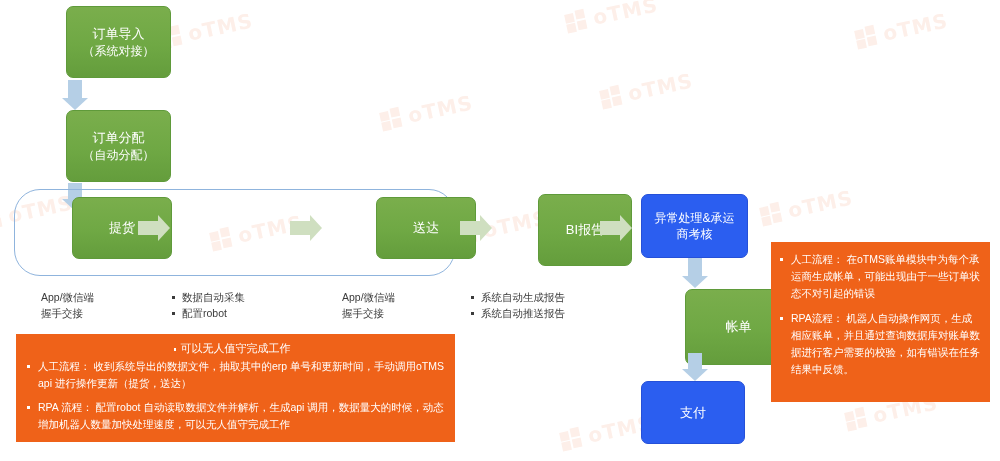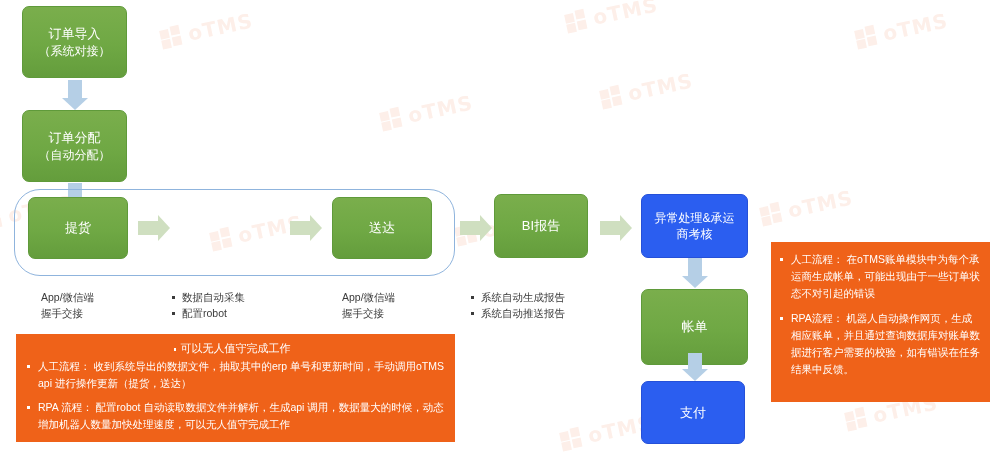--- a/index.html
+++ b/index.html
@@ -44,20 +44,21 @@
     display:flex;align-items:center;justify-content:center;
     text-align:center;
     color:#ffffff;
     line-height:1.35;
     box-sizing:border-box;
     padding:4px 6px;
   }
   .node.green{
     background:linear-gradient(180deg,#7aae4c 0%,#6fa844 55%,#649d3c 100%);
     border:1px solid #5f9a3a;
+    margin-left:44px;
   }
   .node.blue{
     background:#2b5ef0;
     border:1px solid #2550d8;
   }
   .node .label{font-size:13px;}
   .node .label.small{font-size:12px;}
 
   
   .arr{position:absolute;}
@@ -265,21 +266,21 @@
 
   <div class="node green" style="left:332px;top:197px;width:100px;height:62px;">
     <div class="label">送达</div>
   </div>
 
   <div class="arr right" style="left:460px;top:212px;width:32px;height:32px;">
     <div class="shaft" style="width:20px;"></div>
     <div class="head" style="left:20px;"></div>
   </div>
 
-  <div class="node green" style="left:494px;top:194px;width:94px;height:64px;">
+  <div class="node green" style="left:494px;top:194px;width:94px;height:72px;">
     <div class="label">BI报告</div>
   </div>
 
   <div class="arr right" style="left:600px;top:212px;width:32px;height:32px;">
     <div class="shaft" style="width:20px;"></div>
     <div class="head" style="left:20px;"></div>
   </div>
 
   <div class="node blue" style="left:641px;top:194px;width:107px;height:64px;">
     <div>

